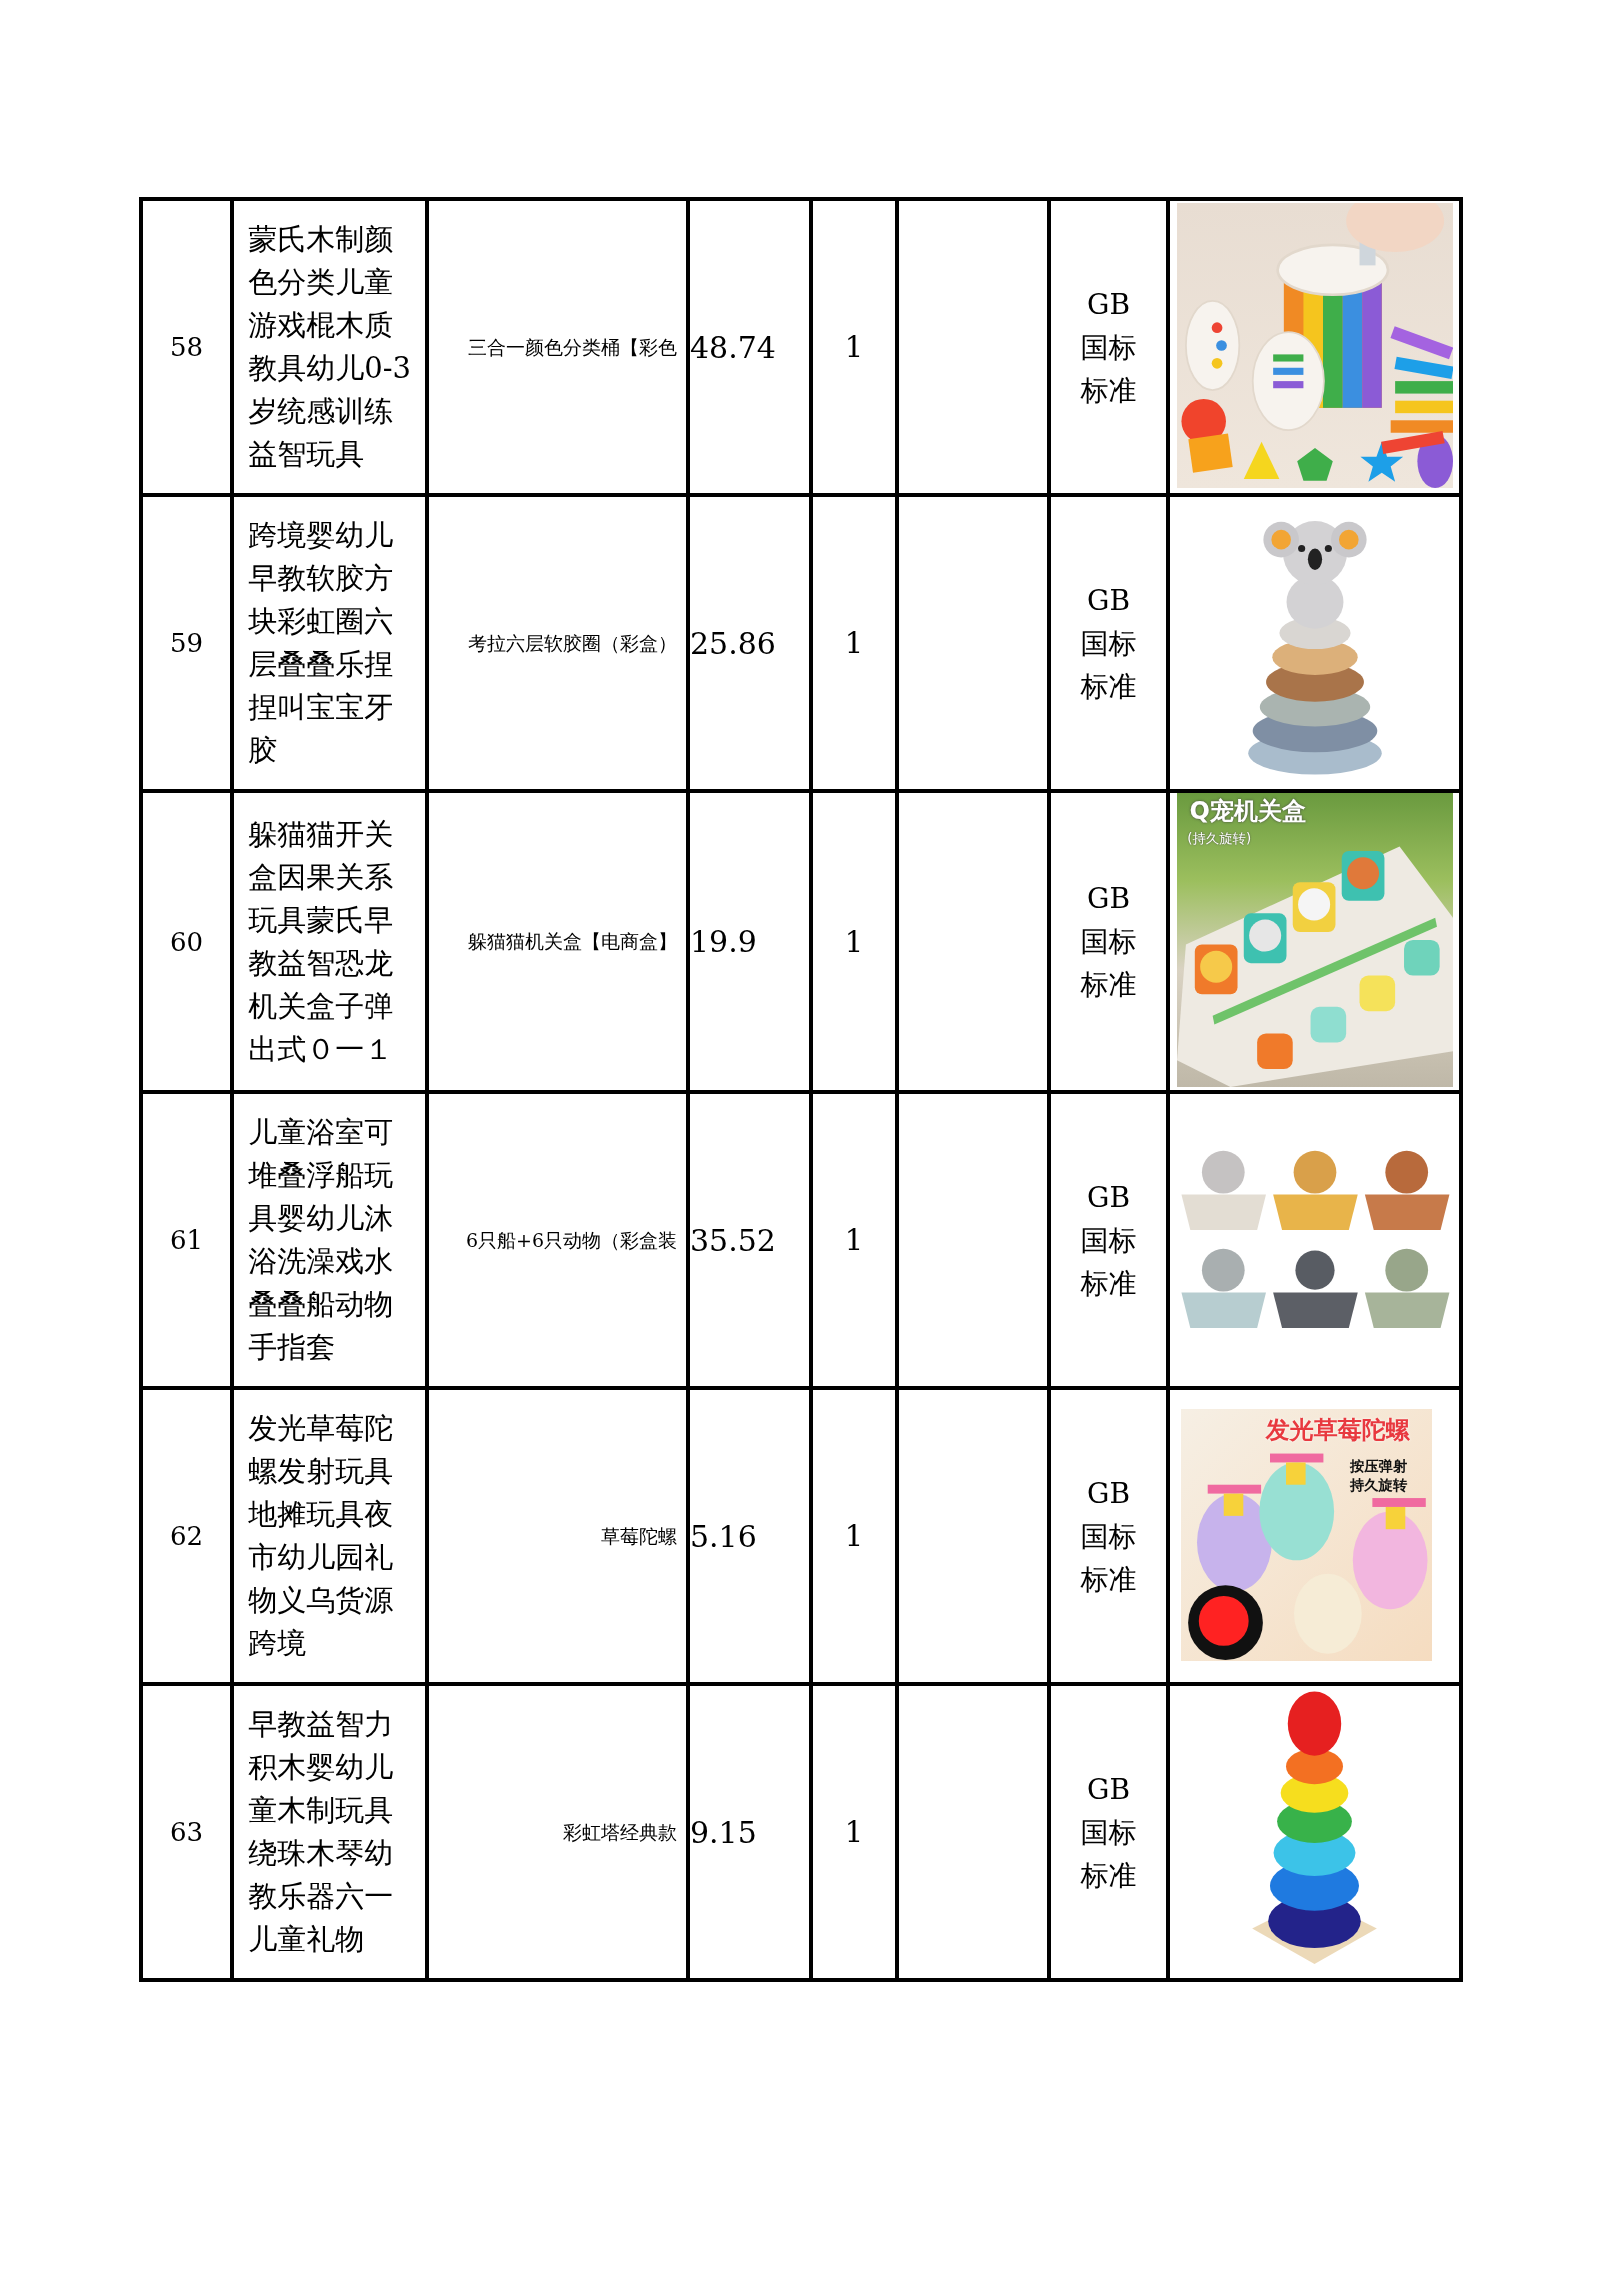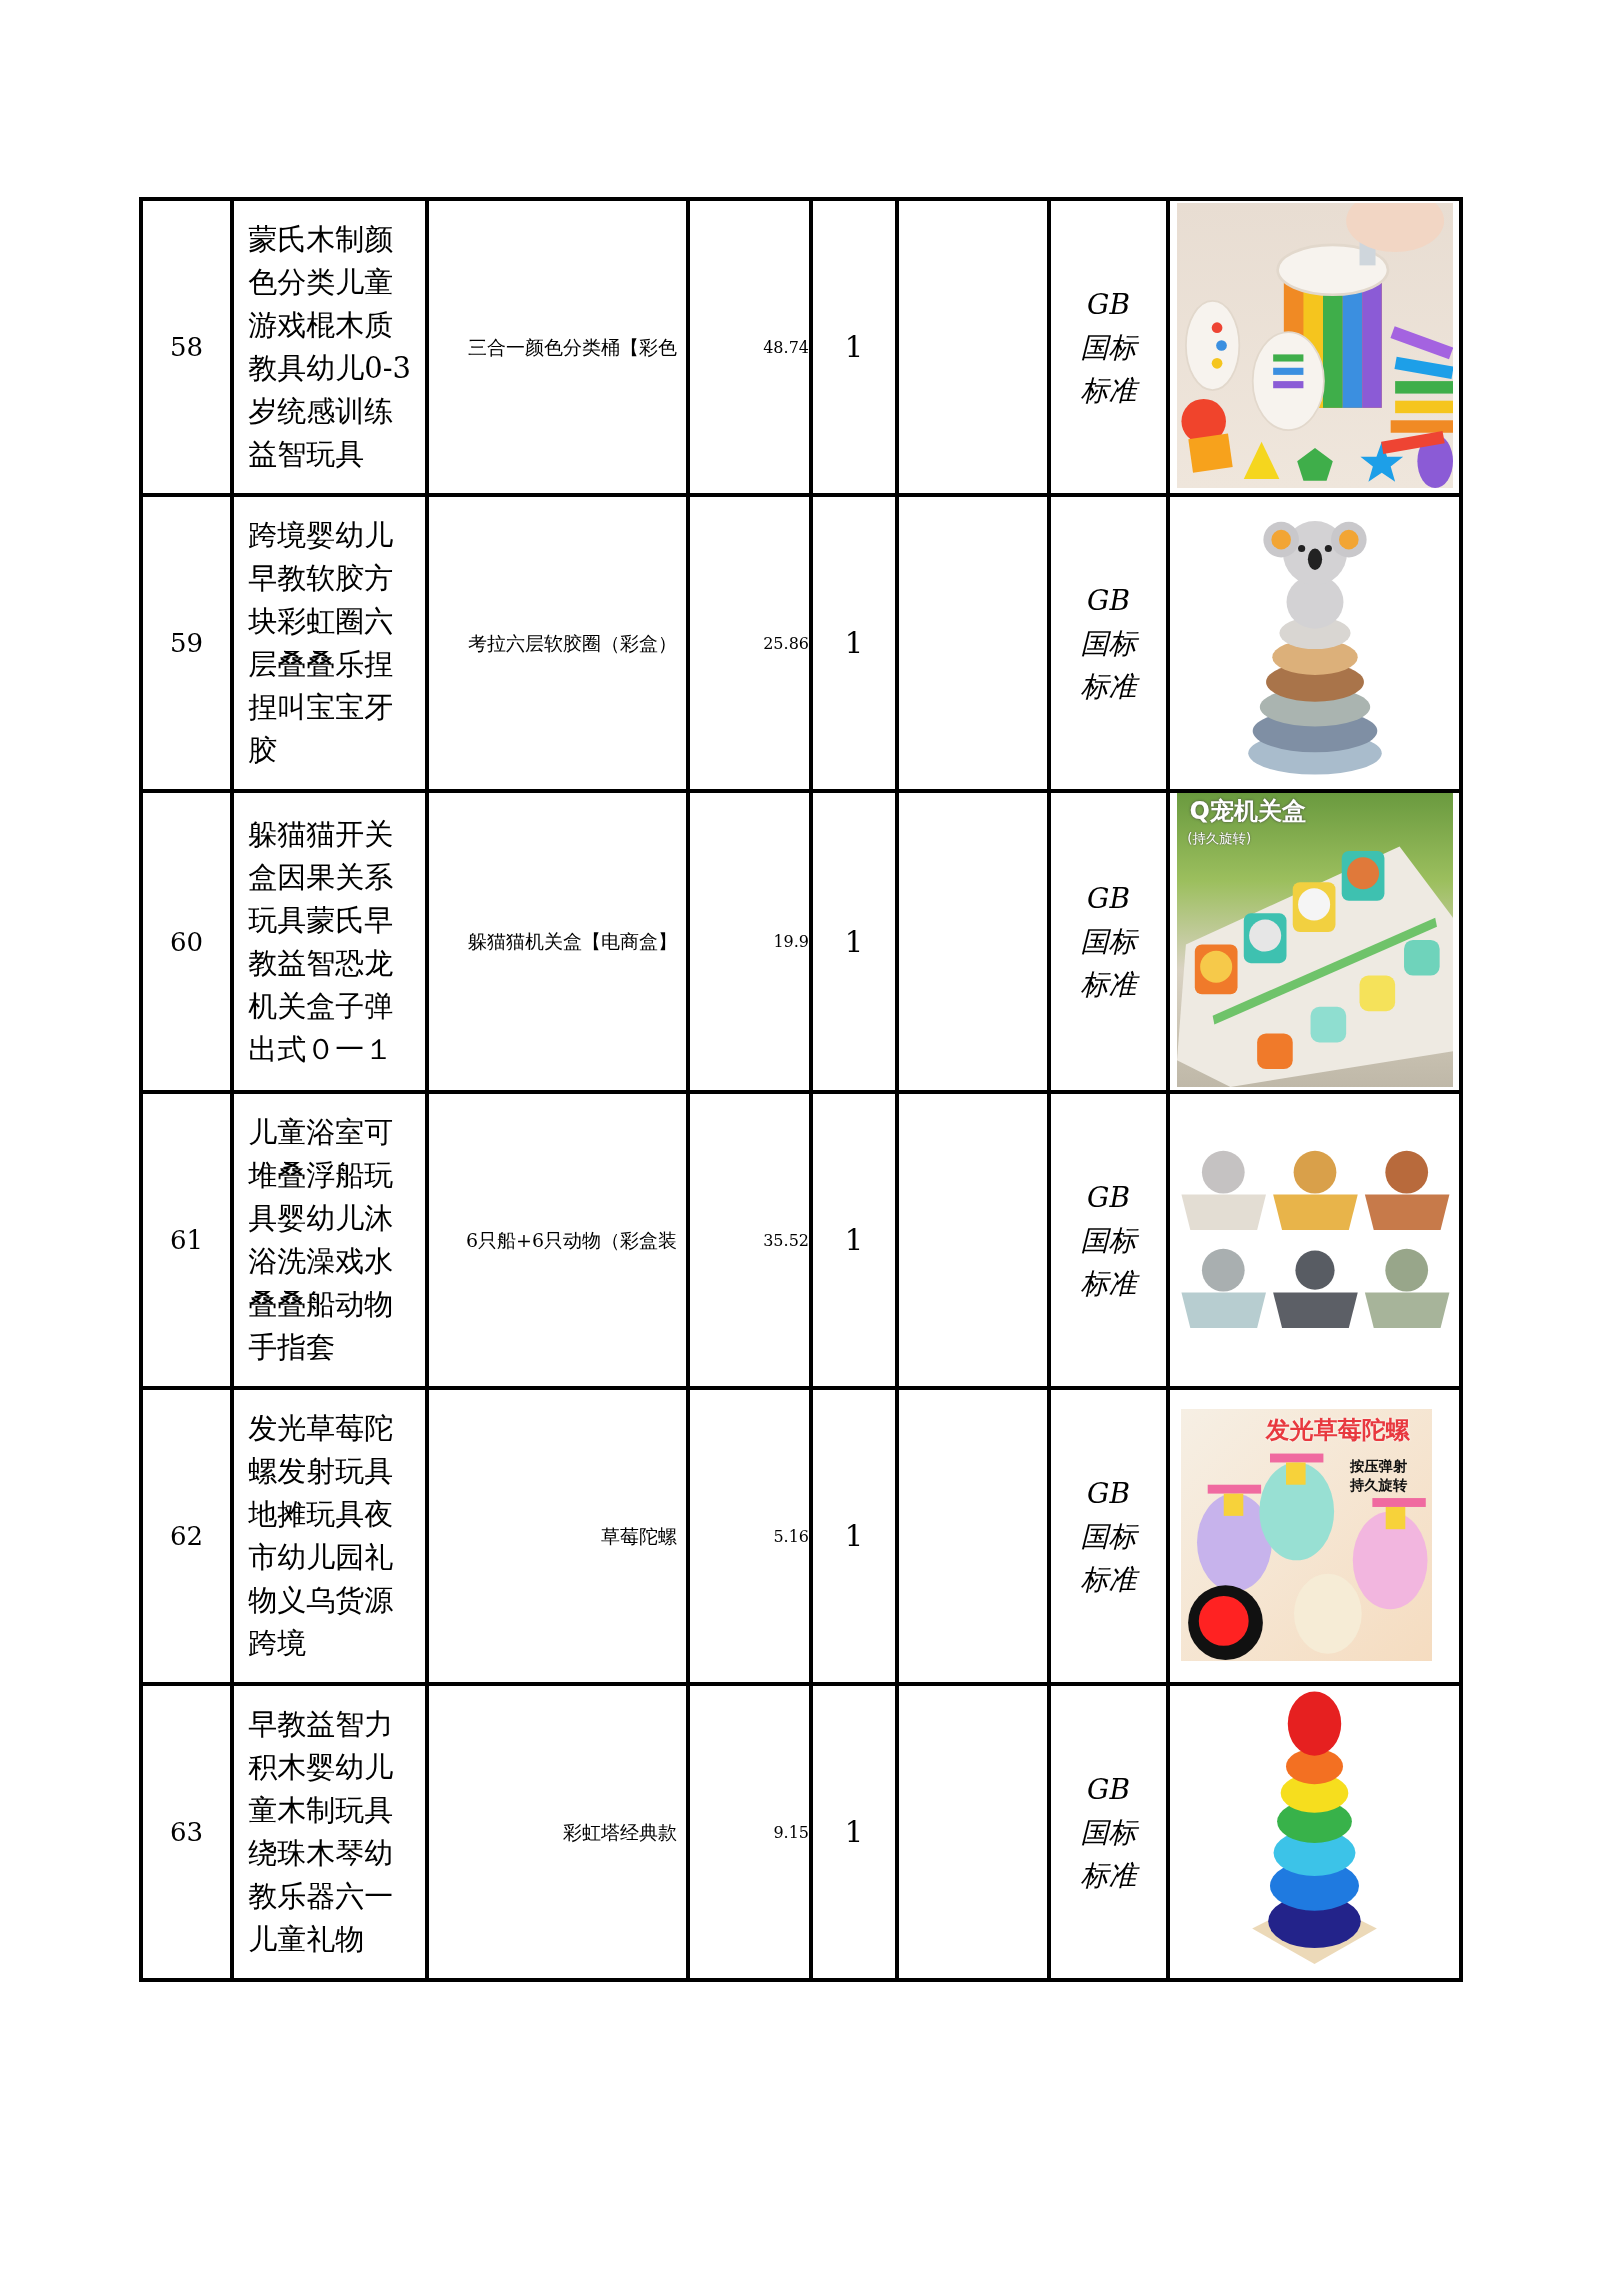--- a/index.html
+++ b/index.html
@@ -11,27 +11,27 @@
     width: 1321px; border-collapse: separate; border-spacing: 0;
     border: 2.7px double #000; table-layout: fixed;
   }
   table.products td {
     border: 2.7px double #000; padding: 0; vertical-align: middle;
     height: 296px; box-sizing: border-box;
   }
   td.c-no   { width: 91px; text-align: center; font-size: 26px; }
   td.c-name { width: 195px; padding-left: 14.3px !important; padding-right: 7.1px !important; font-size: 29px; line-height: 43px; }
   td.c-spec { width: 261px; padding-left: 14.3px !important; padding-right: 9px !important; font-size: 19px; line-height: 61px; text-align: right; }
-  td.c-price{ width: 123px; text-align: right; font-size: 16px; }
+  td.c-price{ width: 123px; text-align: left; font-size: 30px; }
   td.c-qty  { width: 86px;  text-align: center; font-size: 29px; }
   td.c-blank{ width: 152px; }
   td.c-std  { width: 119px; text-align: center; font-size: 28px; line-height: 43px; }
   td.c-img  { width: 293px; text-align: center; }
   .name-text { display: block; word-break: break-all; }
-  .std-text { display: inline-block; width: 62px; text-align: center; word-break: break-all; font-style: italic; }
+  .std-text { display: inline-block; width: 62px; text-align: center; word-break: break-all; }
   .img-box { display: inline-block; position: relative; overflow: hidden; }
 
   
   .img58 { width: 276px; height: 285px; background: linear-gradient(#e8ddd2, #efe6dc); }
   .img59 { width: 178px; height: 276px; background: #fff; }
   .img60 { width: 276px; height: 294px; background: linear-gradient(#6a9a3f, #9cbf5e 30%, #d9d2c2 60%, #bfb8a8); }
   .img61 { width: 276px; height: 196px; background: #fff; }
   .img62 { width: 251px; height: 252px; background: linear-gradient(135deg, #f6efe4, #f5dcc0); }
   .img63 { width: 143px; height: 285px; background: #fff; }
 

